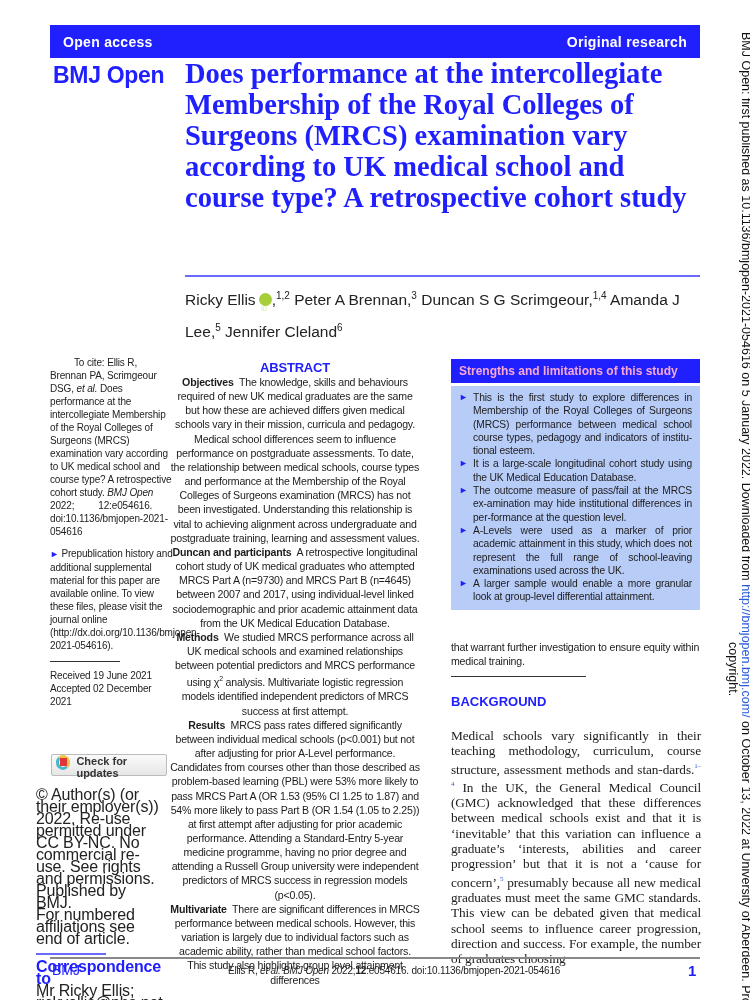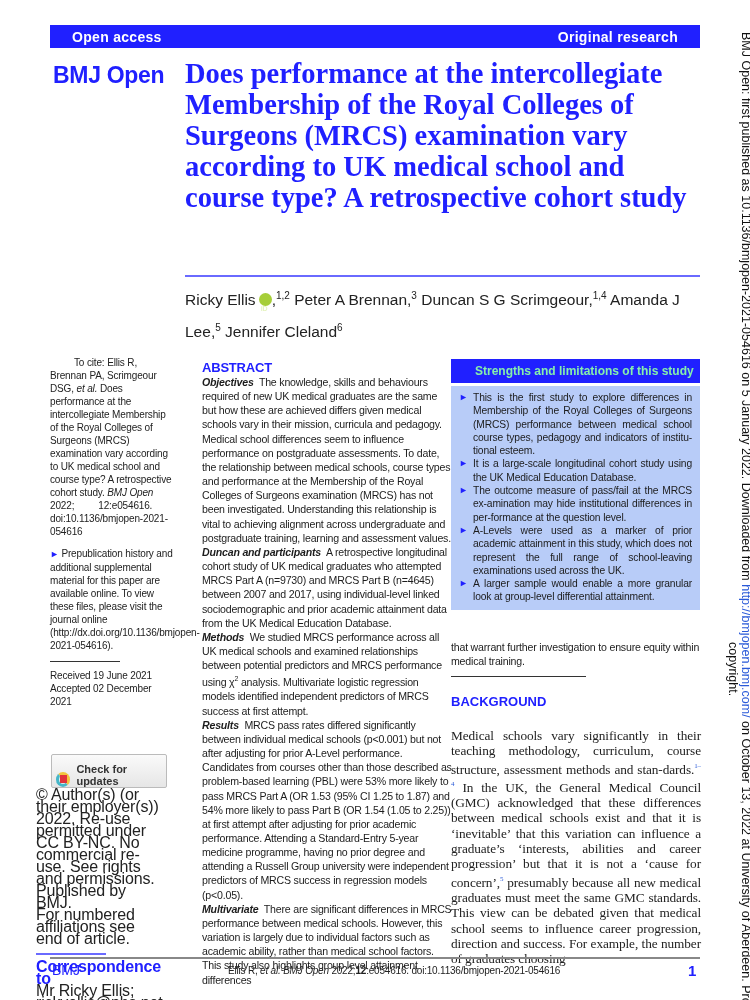--- a/index.html
+++ b/index.html
@@ -1,20 +1,20 @@
 <!DOCTYPE html>
 <html><head>
 <meta charset="utf-8">
 <style>
   * { box-sizing: border-box; margin: 0; padding: 0; }
   html, body { width: 750px; height: 1000px; background: #ffffff; overflow: hidden; }
   body { position: relative; font-family: "Liberation Sans", sans-serif; color: #1a1a1a; }
 
-  .topbar { position: absolute; left: 50px; top: 25px; width: 650px; height: 23px; background: #2020ff;
-    display: flex; justify-content: space-between; align-items: center; padding: 0 22px; }
+  .topbar { position: absolute; left: 50px; top: 25px; width: 650px; height: 33px; background: #2020ff;
+    display: flex; justify-content: space-between; align-items: center; padding: 0 13px; }
   .topbar span { color: #fff; font-weight: bold; font-size: 14px; letter-spacing: 0.3px; }
 
   .side-strip { position: absolute; left: 730px; top: 32px; width: 22px; height: 960px; }
   .side-strip .rot { position: absolute; left: 22px; top: 0; transform-origin: 0 0; transform: rotate(90deg);
     width: 960px; font-size: 12.5px; line-height: 13px; color: #111; white-space: nowrap; }
   .side-strip .rot .l2 { display: block; text-align: left; padding-left: 610px; font-size: 12.5px; }
   .side-strip a { color: #2a5ad8; text-decoration: none; }
 
   .brand { position: absolute; left: 53px; top: 62px; font-weight: bold; font-size: 23px; color: #2020ff; letter-spacing: -0.3px; }
   .title { position: absolute; left: 185px; top: 58px; width: 520px; font-family: "Liberation Serif", serif;
@@ -28,35 +28,35 @@
 
   .leftcol { position: absolute; left: 50px; top: 356px; width: 125px; font-size: 10px; line-height: 13px; color: #222;
     font-family: "Liberation Sans", sans-serif; letter-spacing: -0.15px; }
   .leftcol b { font-weight: normal; margin-left: 24px; }
   .leftcol .block { margin-bottom: 9px; }
   .arrow-blue { color: #2020ff; font-size: 9px; }
   .hr-short { width: 70px; height: 1px; background: #333; margin: 5px 0 7px; }
   .hr-blue { width: 70px; height: 2px; background: #6a6aff; margin: 8px 0 6px; }
   .corr-title { color: #2020ff; font-weight: bold; }
 
-  .check-updates { position: absolute; left: 51px; top: 754px; width: 116px; height: 34px; border: 1px solid #bbb;
-    border-radius: 2px; background: linear-gradient(#fafafa, #e6e6e6); display: flex; align-items: flex-end; padding-left: 4px; }
+  .check-updates { position: absolute; left: 51px; top: 754px; width: 116px; height: 22px; border: 1px solid #bbb;
+    border-radius: 2px; background: linear-gradient(#fafafa, #e6e6e6); display: flex; align-items: flex-start; padding-left: 4px; }
   .check-updates .ico { width: 15px; height: 15px; border-radius: 50%; border: 3px solid #f2c53d; border-left-color: #45b6c8; border-bottom-color: #45b6c8; position: relative; margin-right: 6px; }
   .check-updates .ico::after { content: ""; position: absolute; left: 1px; top: 0px; width: 7px; height: 8px; background: #e2333b; }
   .check-updates .lbl { font-size: 11px; font-weight: bold; color: #333; }
 
   .copyright { position: absolute; left: 36px; top: 789px; width: 125px; font-size: 16px; line-height: 12px; color: #222; letter-spacing: -0.15px; }
 
-  .abstract { position: absolute; left: 202px; top: 361px; width: 250px; font-size: 10.6px; line-height: 14.15px; color: #1c1c1c; letter-spacing: -0.2px; }
+  .abstract { position: absolute; left: 170px; top: 361px; width: 250px; font-size: 10.6px; line-height: 14.15px; color: #1c1c1c; letter-spacing: -0.2px; text-align: center; }
   .abstract h2 { font-size: 13px; color: #2020ff; font-weight: bold; line-height: 14px; margin-bottom: 0; }
-  .abstract b { font-weight: bold; font-style: italic; }
+  .abstract b { font-weight: bold; }
   .abstract sup { font-size: 7px; vertical-align: 5px; }
 
   .strengths { position: absolute; left: 451px; top: 359px; width: 249px; }
-  .strengths .head { background: #2020ff; color: #86efac; font-weight: bold; font-size: 12px; height: 24px; line-height: 24px; padding-left: 24px; }
+  .strengths .head { background: #2020ff; color: #f9a8d4; font-weight: bold; font-size: 12px; height: 24px; line-height: 24px; padding-left: 8px; }
   .strengths .body { background: #b8ccf8; margin-top: 3px; padding: 5px 8px 6px 8px; }
   .strengths li { list-style: none; display: flex; font-size: 10.3px; line-height: 13.3px; color: #1c1c1c; text-align: justify; letter-spacing: -0.15px; }
   .strengths li .b { color: #2020ff; font-size: 9px; width: 14px; flex: none; }
 
   .abs-cont { position: absolute; left: 451px; top: 640px; width: 250px; font-size: 10.6px; line-height: 14.15px; color: #1c1c1c; letter-spacing: -0.2px; }
   .hr-abs { position: absolute; left: 451px; top: 676px; width: 135px; height: 1px; background: #333; }
 
   .background { position: absolute; left: 451px; top: 695px; width: 250px; }
   .background h2 { font-size: 13px; color: #2020ff; font-weight: bold; line-height: 14px; }
   .background p { font-family: "Liberation Serif", serif; font-size: 13.3px; line-height: 15.3px; text-align: justify; color: #222; margin-top: 19px; letter-spacing: -0.1px; }

